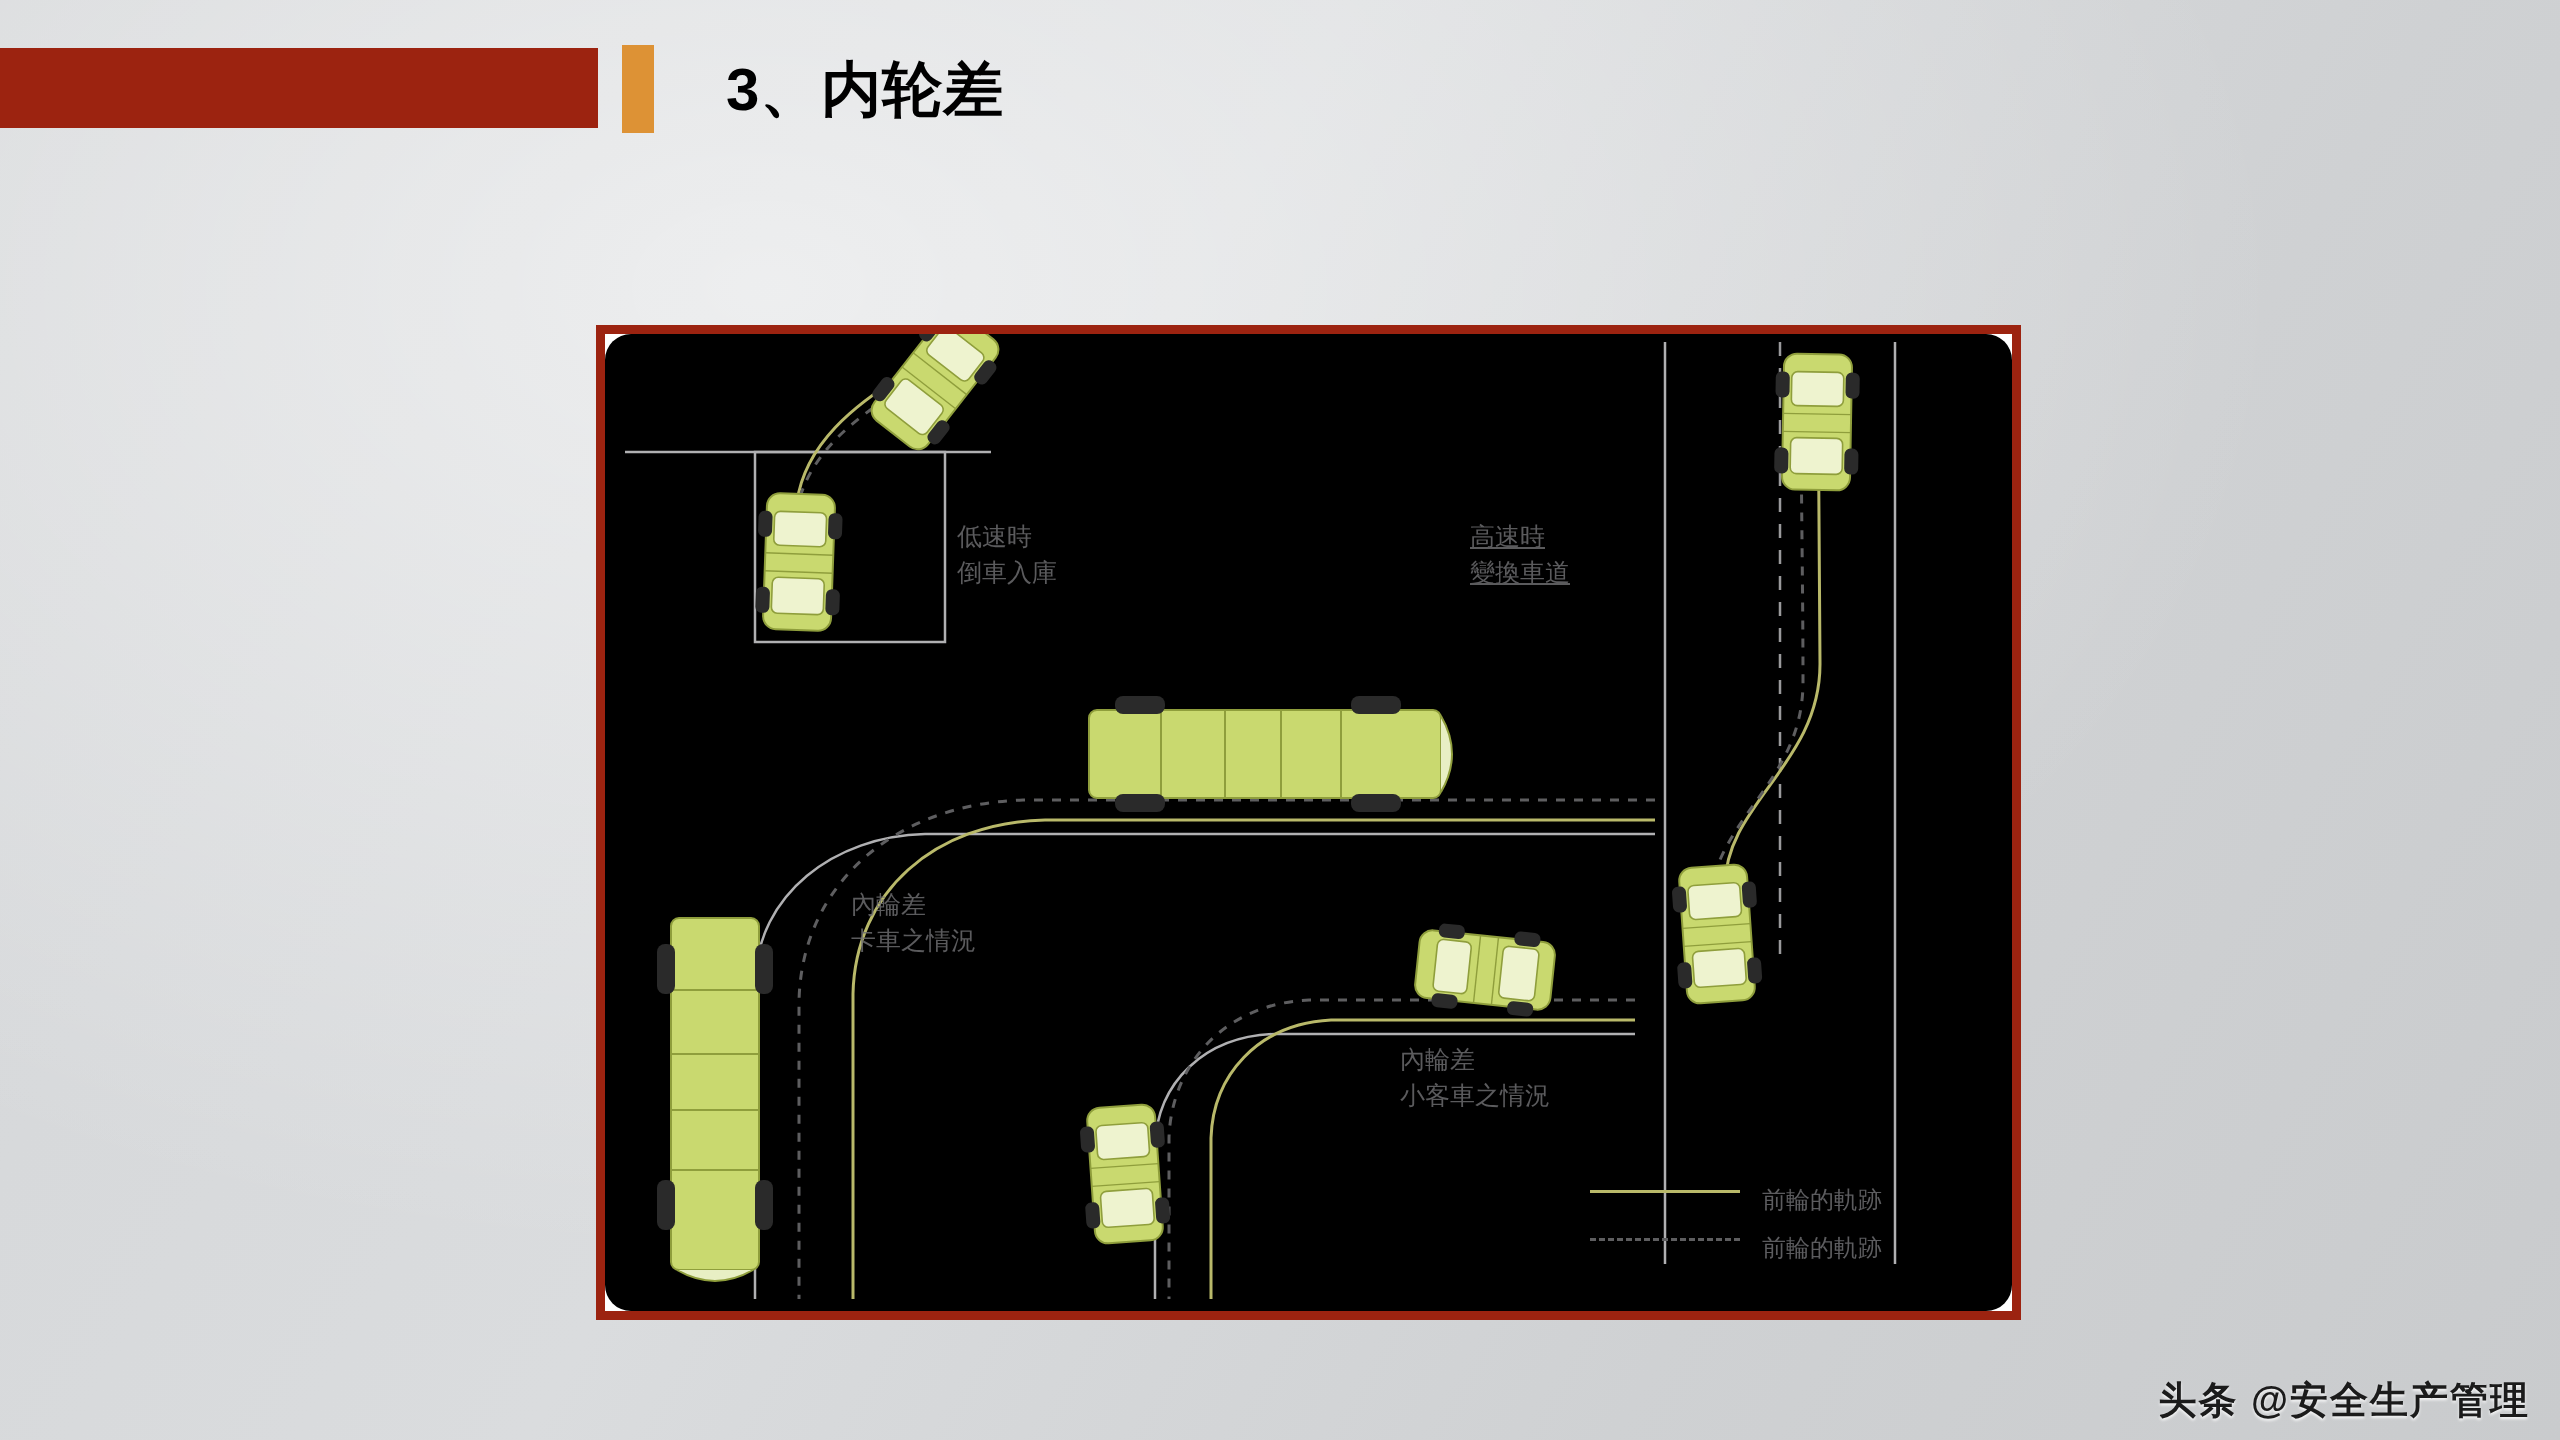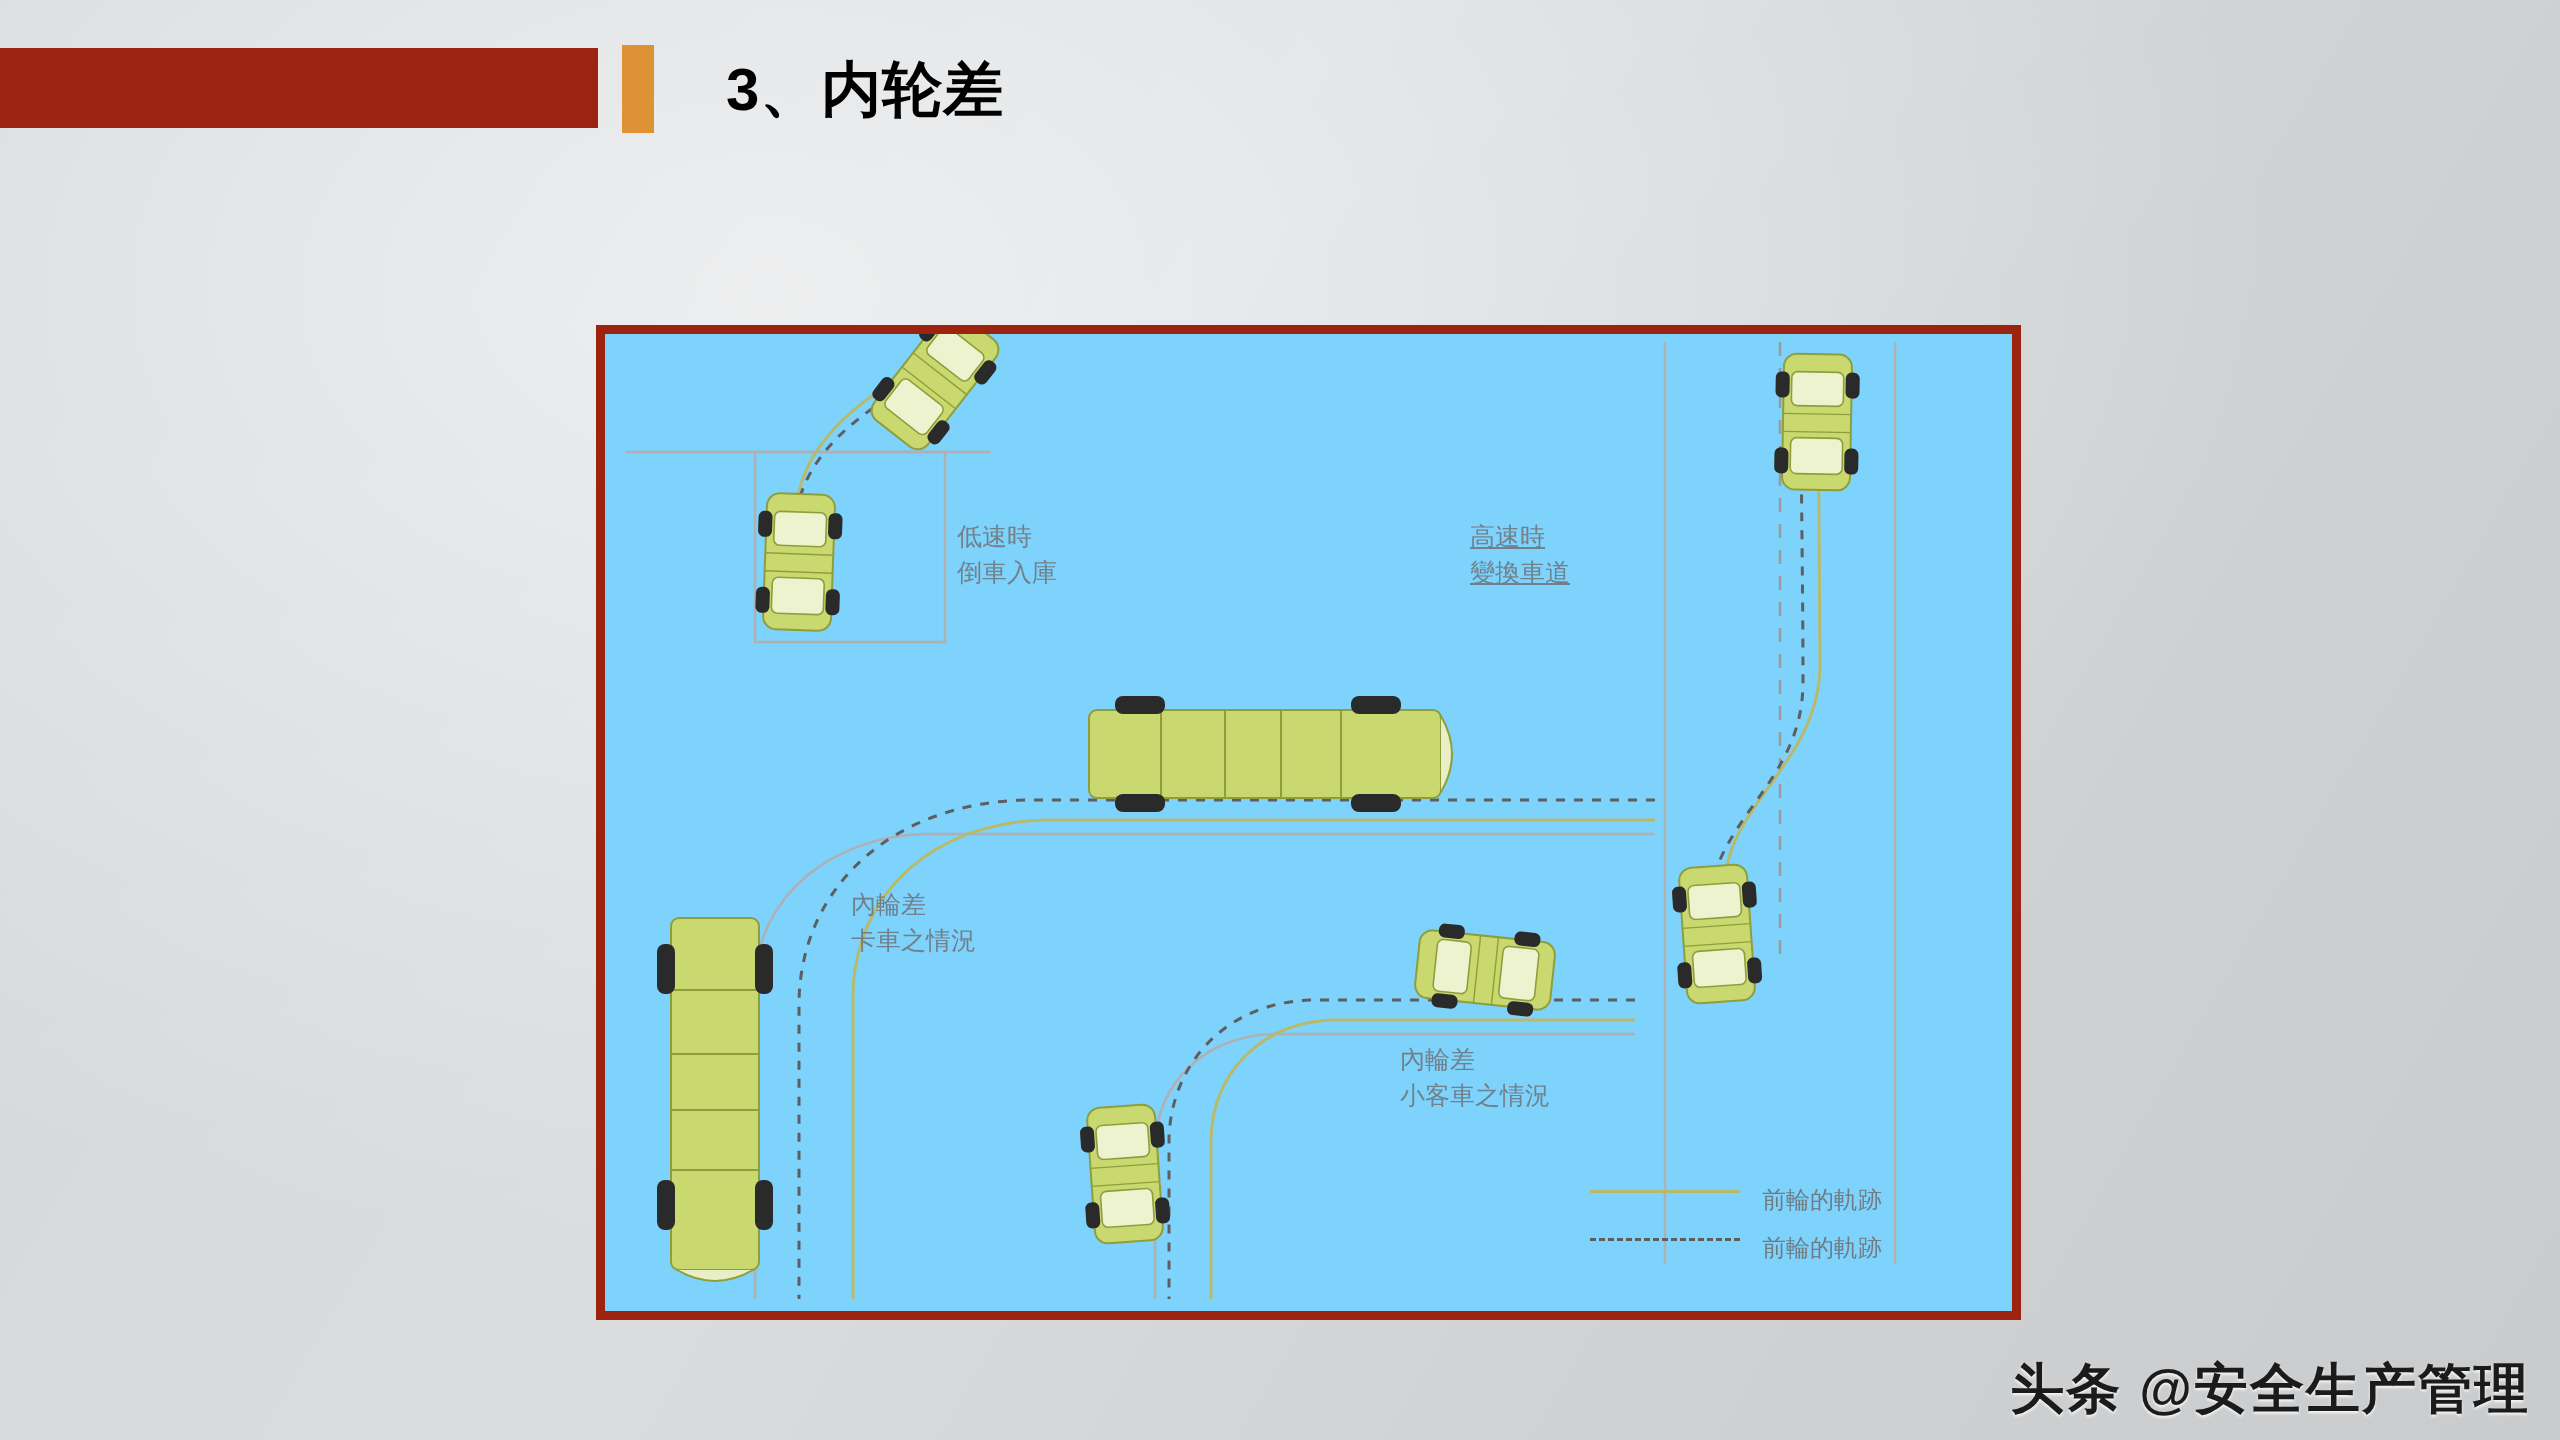--- a/index.html
+++ b/index.html
@@ -65,22 +65,23 @@
     top: 325px;
     width: 1425px;
     height: 995px;
     background: #ffffff;
     border: 9px solid #9c2310;
   }
 
   .diagram-canvas {
     position: absolute;
     inset: 0;
-    background: #7dd3fc;
+    background: #000000;
     overflow: hidden;
+    border-radius: 26px;
   }
 
   .diagram-svg { display: block; width: 100%; height: 100%; }
 
   
   .diag-label {
     position: absolute;
     color: #6f6f72;
     font-size: 25px;
     line-height: 1.42;
@@ -135,21 +136,21 @@
     font-family: "DejaVu Sans", "Liberation Sans", sans-serif;
     filter: blur(0.4px);
     opacity: 0.85;
   }
 
   
   .watermark {
     position: absolute;
     right: 30px;
     bottom: 14px;
-    font-size: 54px;
+    font-size: 38px;
     font-weight: bold;
     color: #1b1b1b;
     letter-spacing: 2px;
     text-shadow: 0 2px 3px rgba(255,255,255,0.85);
     white-space: nowrap;
   }
 </style>
 </head>
 <body>
 

